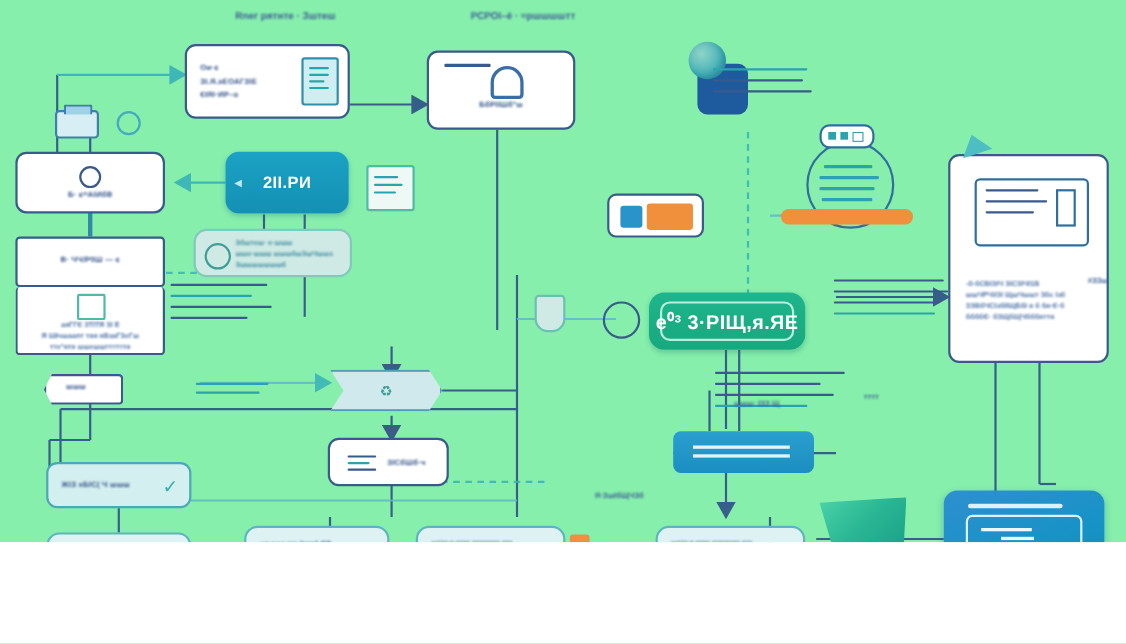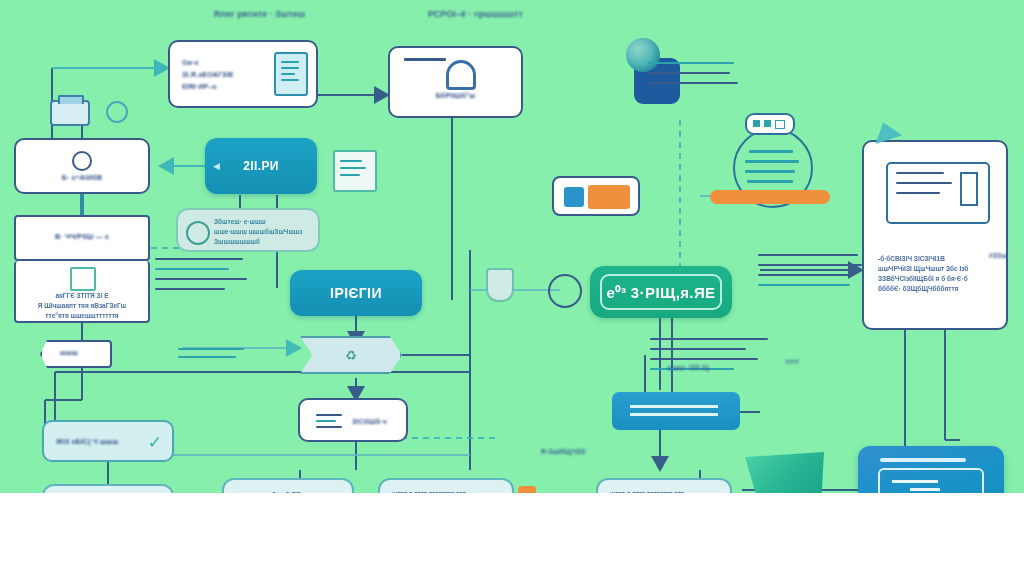--- a/index.html
+++ b/index.html
@@ -219,42 +219,39 @@
     <div class="rule t" style="left:0;top:8px;width:58px"></div>
   </div>
 
   <div style="position:absolute;left:40px;top:340px;width:68px;height:24px;
               background:#fff;border:2px solid #3a5a8c;border-radius:4px;
               clip-path:polygon(10% 0,100% 0,100% 100%,10% 100%,0 50%);">
     <span class="txt txt-sm" style="position:absolute;left:18px;top:7px">шшш</span>
   </div>
 
   <div class="node teal-fill center" style="left:205px;top:138px;width:112px;height:56px;">
-    <span class="txt txt-w" style="font-size:12px">2ІІ.РИ</span>
+    <span class="txt txt-w" style="font-size:15px">2ІІ.РИ</span>
     <span style="position:absolute;left:8px;top:23px;color:#bfeaf4;font-size:9px">◀</span>
   </div>
 
   <div style="position:absolute;left:333px;top:150px;width:40px;height:38px;
               border:2px solid #4dbba6;border-radius:3px;background:#eef9f6;">
     <div class="rule t" style="left:5px;top:8px;width:22px"></div>
     <div class="rule t" style="left:5px;top:15px;width:26px"></div>
     <div class="rule t" style="left:5px;top:22px;width:20px"></div>
   </div>
 
   <div class="node mint" style="left:176px;top:208px;width:144px;height:44px;">
     <div style="position:absolute;left:8px;top:11px;width:20px;height:20px;border-radius:50%;
                 border:2px solid #3f9e96;"></div>
     <div class="txt-body" style="position:absolute;left:36px;right:6px;top:7px;white-space:pre-line;color:#3c8aa0">Збштеш· е·шшш
 шше·шшш шшшбшЗшЧшшз
 Зшшшшшшшб</div>
   </div>
 
-  <div class="node teal-fill center" style="left:290px;top:270px;width:132px;height:46px;">
-    <span class="txt txt-w" style="font-size:14px">ІРІЄГІИ</span>
-  </div>
 
   <div class="node chev center" style="left:300px;top:336px;width:102px;height:38px;
               clip-path:polygon(0 0,88% 0,100% 50%,88% 100%,0 100%,12% 50%);">
     <span style="color:#3f9e96;font-size:13px">♻</span>
   </div>
 
   <div class="node outline-card" style="left:298px;top:398px;width:110px;height:44px;">
     <div style="position:absolute;left:16px;top:14px;">
       <div class="rule" style="left:0;top:0;width:26px"></div>
       <div class="rule t" style="left:0;top:6px;width:20px"></div>
@@ -281,21 +278,21 @@
     <div style="position:absolute;left:6px;top:5px;width:7px;height:7px;background:#2aa3ae"></div>
     <div style="position:absolute;left:17px;top:5px;width:7px;height:7px;background:#2aa3ae"></div>
     <div style="position:absolute;left:28px;top:5px;width:8px;height:7px;border:1px solid #2aa3ae"></div>
   </div>
   <div style="position:absolute;left:710px;top:190px;width:120px;height:14px;
               background:#f0903d;border-radius:7px;"></div>
 
   <div class="node green-fill center" style="left:590px;top:266px;width:142px;height:52px;">
     <div style="position:absolute;left:10px;top:8px;right:10px;bottom:8px;
                 border:2px solid #b8f0de;border-radius:9px;"></div>
-    <span class="txt txt-w" style="font-size:15px;position:relative">е⁰³ 3·РІЩ,я.ЯЕ</span>
+    <span class="txt txt-w" style="font-size:18px;position:relative">е⁰³ 3·РІЩ,я.ЯЕ</span>
   </div>
   <div style="position:absolute;left:548px;top:274px;width:30px;height:30px;border-radius:50%;
               border:2px solid #3a5a8c;"></div>
   <div style="position:absolute;left:486px;top:268px;width:24px;height:30px;background:#cfeae4;
               border:2px solid #6cc0b2;border-radius:4px 4px 12px 12px;"></div>
 
   <div style="position:absolute;left:758px;top:254px;">
     <div class="rule" style="left:0;top:0;width:100px"></div>
     <div class="rule" style="left:0;top:10px;width:104px"></div>
     <div class="rule" style="left:0;top:20px;width:96px"></div>

